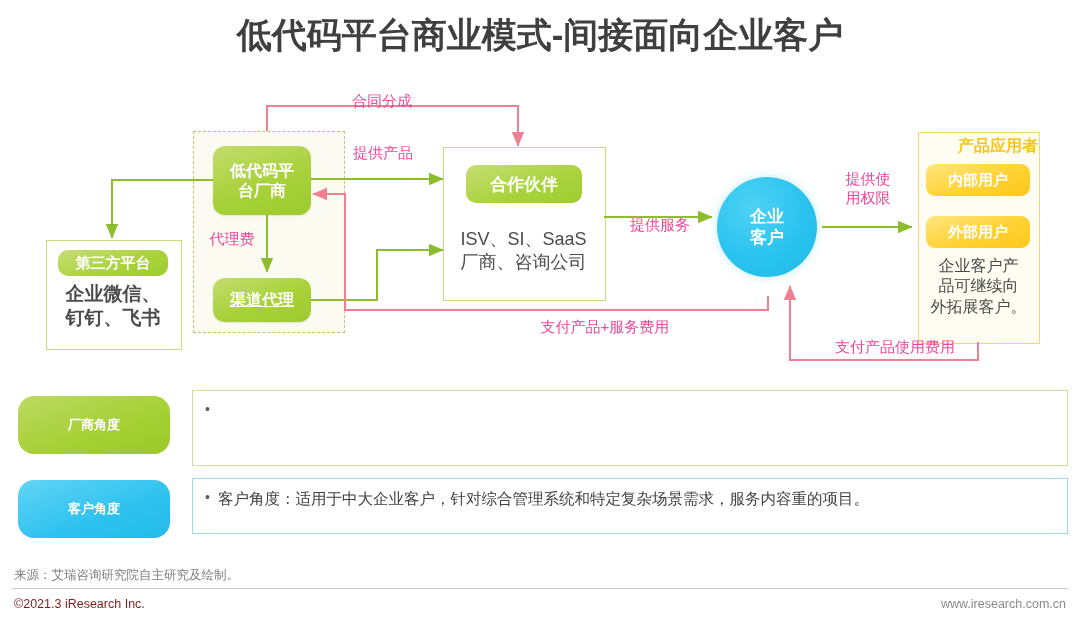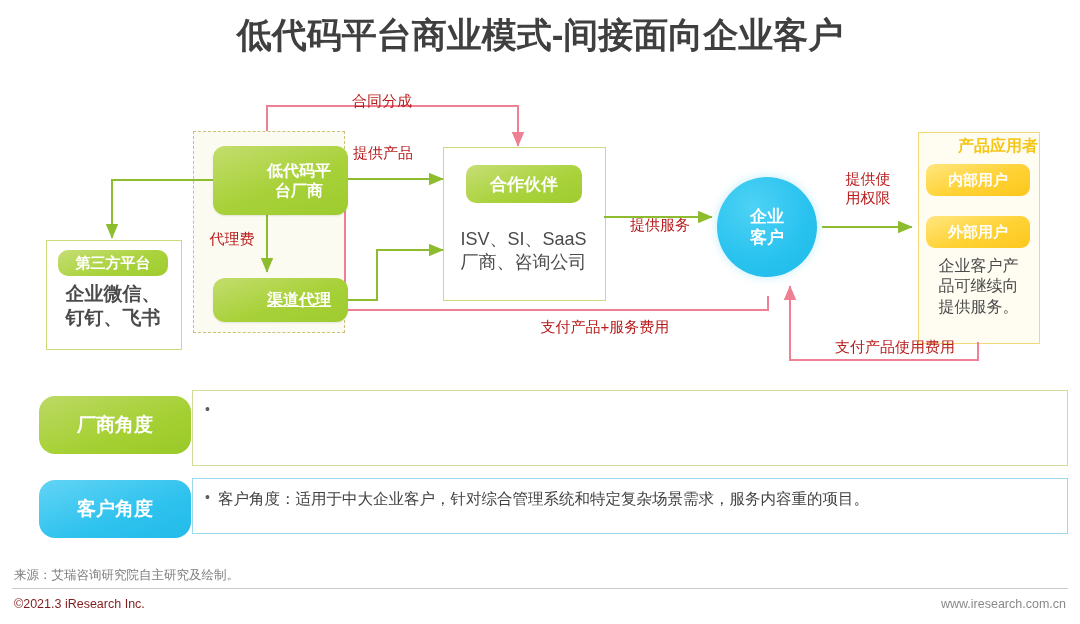--- a/index.html
+++ b/index.html
@@ -38,21 +38,20 @@
     background: linear-gradient(160deg, #c3dd6e 0%, #a8d139 55%, #9dcb2e 100%);
     color: #ffffff;
     font-weight: bold;
     display: flex;
     align-items: center;
     justify-content: center;
     text-align: center;
     line-height: 1.22;
     box-shadow: 0 1px 2px rgba(0,0,0,0.10);
     z-index: 6;
-    padding-left: 37px;
   }
   .gchip {
     position: absolute;
     border-radius: 10px;
     background: linear-gradient(160deg, #c6de75 0%, #a9d23b 60%, #9fcc30 100%);
     color: #ffffff;
     font-weight: bold;
     display: flex;
     align-items: center;
     justify-content: center;
@@ -149,40 +148,39 @@
     top: 0;
     width: 1080px;
     height: 624px;
     z-index: 4;
     pointer-events: none;
   }
 
   
   .flabel {
     position: absolute;
-    color: #b91c1c;
+    color: #ec4899;
     font-size: 15px;
     text-align: center;
     line-height: 1.25;
     z-index: 7;
     white-space: nowrap;
   }
   .flabel.wrap { white-space: normal; }
 
   
   .pchip {
     position: absolute;
     border-radius: 16px;
     color: #ffffff;
     font-weight: bold;
-    font-size: 19px;
-    display: flex;
-    align-items: center;
-    justify-content: center;
-    margin-left: 21px;
+    font-size: 13px;
+    display: flex;
+    align-items: center;
+    justify-content: center;
   }
   #chip-vendor {
     left: 18px; top: 396px; width: 152px; height: 58px;
     background: linear-gradient(160deg, #bcd964 0%, #a5d033 60%, #9bc929 100%);
   }
   #chip-customer {
     left: 18px; top: 480px; width: 152px; height: 58px;
     background: linear-gradient(160deg, #62d4f5 0%, #2ec2ee 60%, #23bbe9 100%);
   }
   .pbody {
@@ -303,21 +301,21 @@
     <span>企业<br>客户</span>
   </div>
 
   <div id="user-panel"></div>
   <div id="user-panel-title">产品应用者</div>
   <div class="ybox" style="left:926px; top:164px; width:104px; height:32px;">内部用户</div>
   <div class="ybox" style="left:926px; top:216px; width:104px; height:32px;">外部用户</div>
   <div class="plaintext" style="left:920px; top:256px; width:117px; font-size:16px;">
     <span>企业客户产</span><br>
     <span>品可继续向</span><br>
-    <span>提供服务。</span>
+    <span>外拓展客户。</span>
   </div>
 
   <div class="flabel" style="left:272px; top:92px; width:220px;">合同分成</div>
 
   <div class="flabel" style="left:318px; top:144px; width:130px;">提供产品</div>
 
   <div class="flabel" style="left:196px; top:230px; width:72px;">代理费</div>
 
   <div class="flabel" style="left:608px; top:216px; width:104px;">提供服务</div>
 

